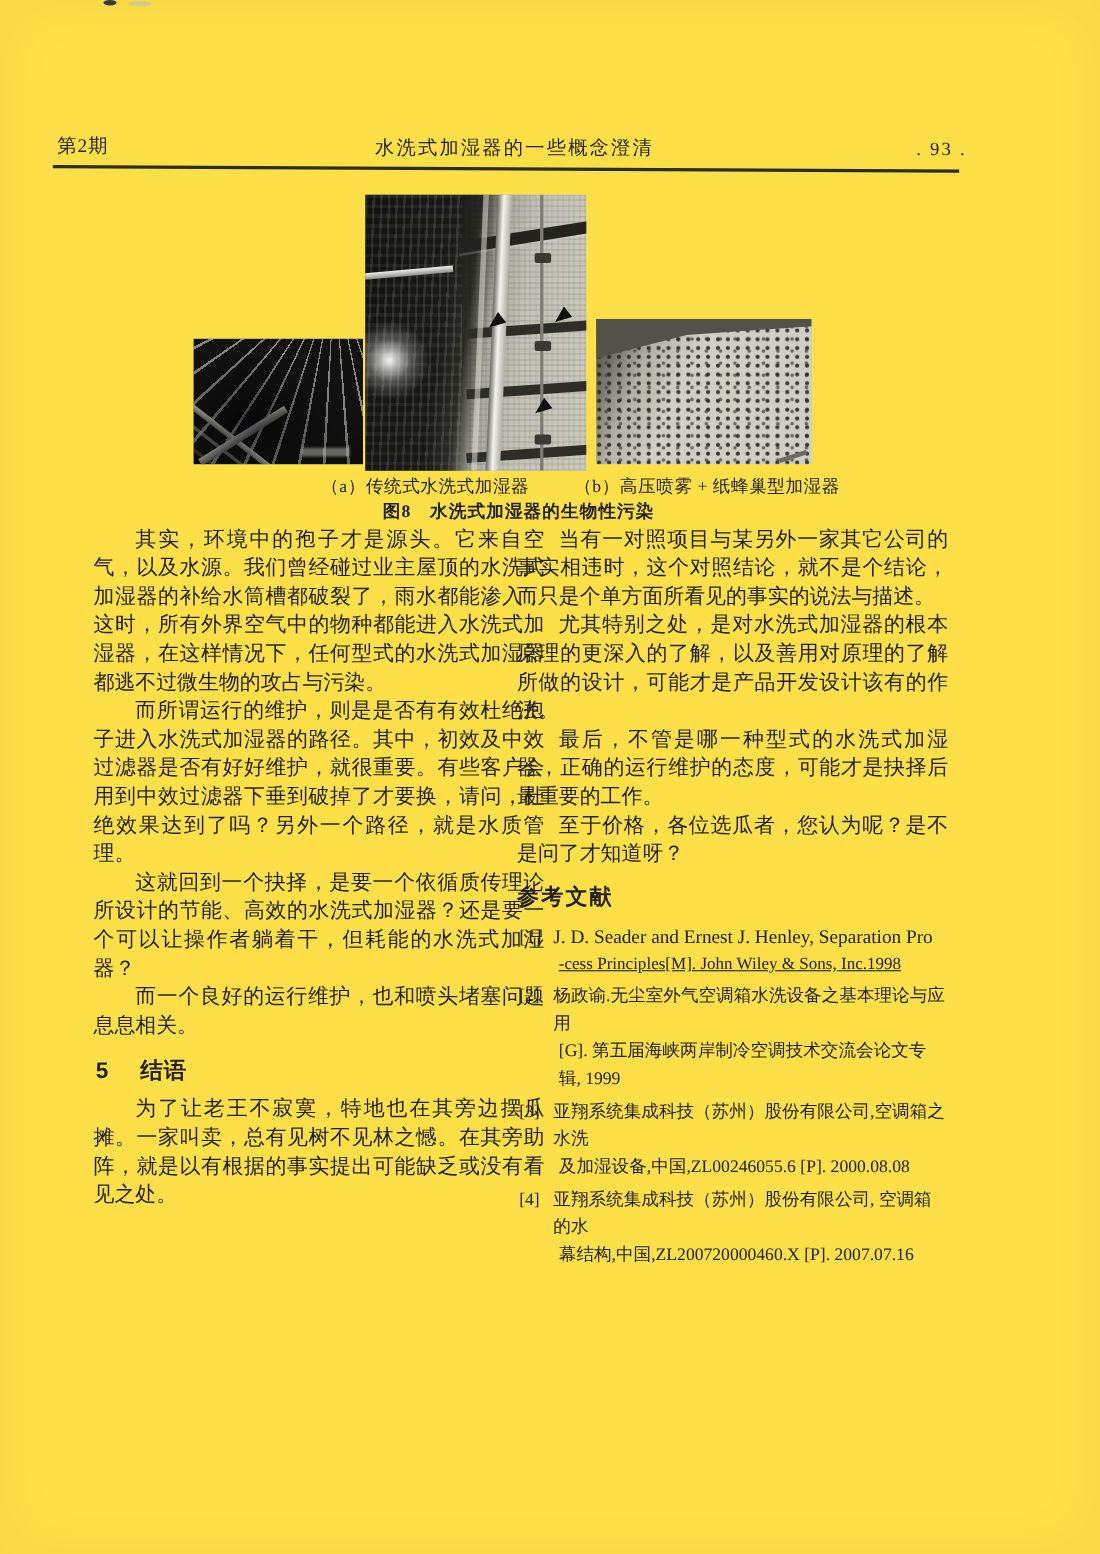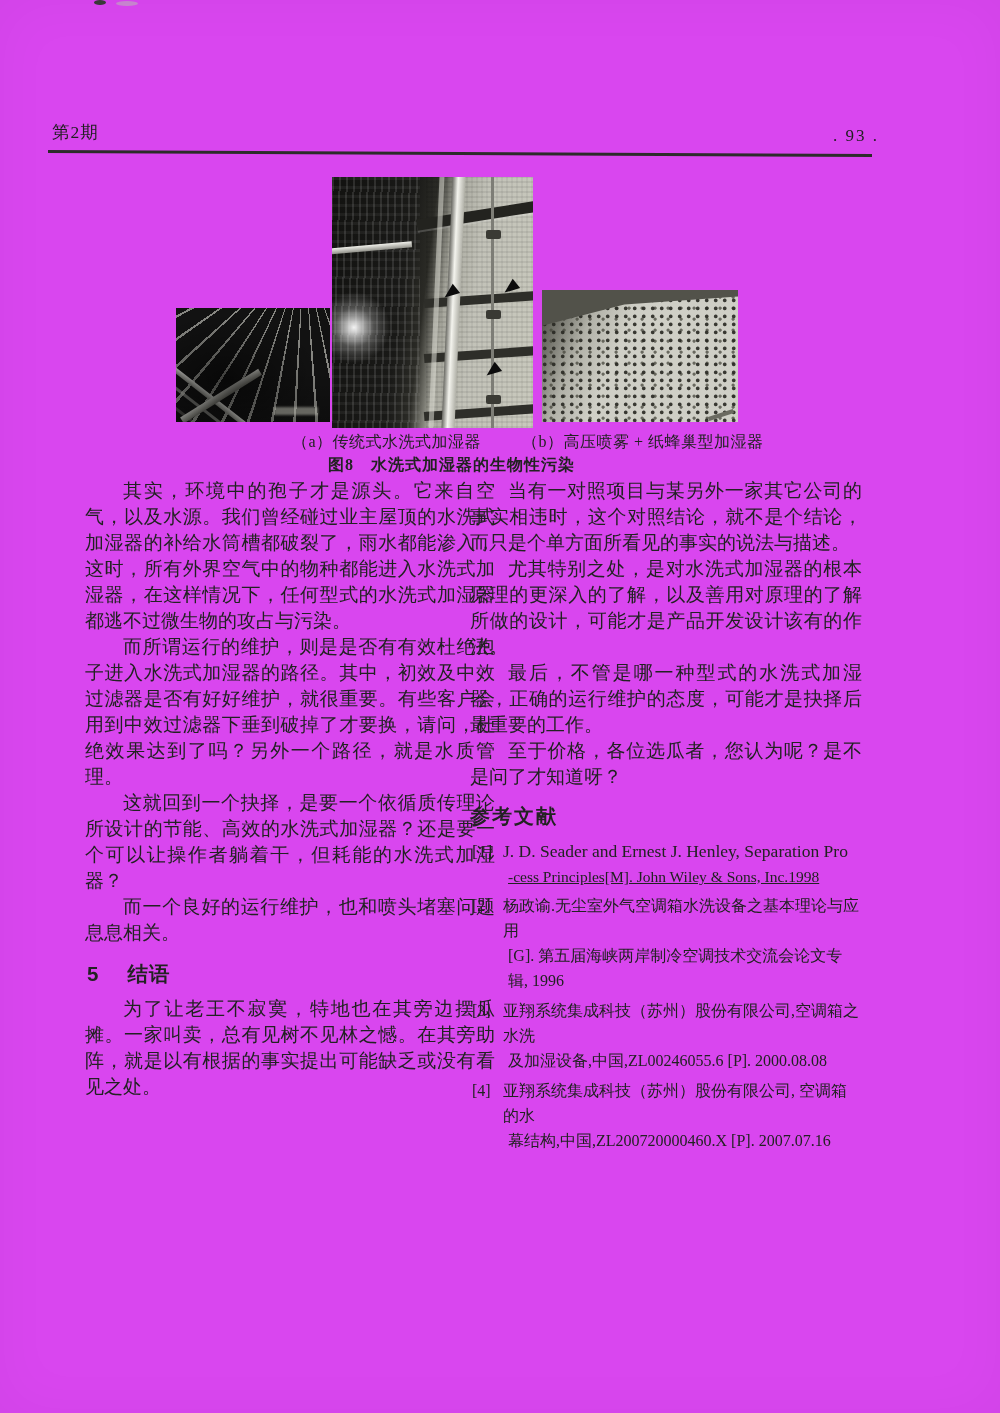--- a/index.html
+++ b/index.html
@@ -1,18 +1,18 @@
 <!DOCTYPE html>
 <html><head>
 <meta charset="utf-8">
 <style>
   html,body{margin:0;padding:0;background:#e8e8e6;}
   .page{
     position:relative;width:1000px;height:1413px;margin:0 auto;
-    background:#d946ef;overflow:hidden;
+    background:#fde047;overflow:hidden;
     font-family:"Liberation Serif","DejaVu Serif",serif;
     color:#1f1f1f;
     box-shadow:inset 0 0 60px rgba(0,0,0,0.035);
   }
   
   .speck1{position:absolute;left:94px;top:0;width:12px;height:5px;border-radius:50%;background:#3a3a38;}
   .speck2{position:absolute;left:116px;top:1px;width:22px;height:5px;border-radius:50%;background:#b9b9b5;opacity:.55;}
   
   .hdr-issue{position:absolute;left:52px;top:120px;font-size:17.5px;letter-spacing:1px;}
   .hdr-title{position:absolute;left:341px;top:122px;font-size:17.5px;letter-spacing:2px;}
@@ -74,21 +74,21 @@
       linear-gradient(112deg, rgba(58,58,50,0.92), rgba(58,58,50,0.6) 12%, rgba(110,110,100,0.3) 24%, rgba(0,0,0,0) 40%);
     background-size:9px 8px, 13px 11px, 100% 100%;}
   #photo-c .topstrip{position:absolute;inset:0;background:#52524a;
     clip-path:polygon(0 0,100% 0,100% 5%,42% 11%,0 27%);}
   #photo-c .fold{position:absolute;right:2%;bottom:4%;width:26px;height:4px;background:#6a6a60;
     transform:rotate(-18deg);}
   
   .cap{position:absolute;font-size:16px;letter-spacing:0.5px;color:#222;}
   #cap-a{left:292px;top:432px;}
   #cap-b{left:522px;top:432px;}
-  #cap-fig{left:328px;top:455px;font-weight:700;letter-spacing:1px;}
+  #cap-fig{left:348px;top:455px;font-weight:700;letter-spacing:1px;}
   
   .col{position:absolute;top:478px;font-size:19px;line-height:26px;text-align:justify;color:#222;}
   #col-left{left:48px;width:410px;margin-left:37px;}
   #col-right{left:470px;width:392px;}
   .para{margin:0;text-indent:2em;}
   .sec-head{margin:15px 0 9px 2px;font-family:"Liberation Sans","DejaVu Sans",sans-serif;
     font-weight:700;font-size:20.5px;letter-spacing:1px;display:flex;gap:28px;text-indent:0;}
   .refs-head{margin:13px 0 9px 0;font-family:"Liberation Sans","DejaVu Sans",sans-serif;
     font-weight:700;font-size:20px;letter-spacing:2px;text-indent:0;}
   .ref{position:relative;padding-left:33px;font-size:16px;line-height:25px;margin-bottom:5px;text-align:left;}
@@ -99,20 +99,21 @@
 </style>
 </head>
 <body>
 
 <div class="page">
 
   <div class="speck1"></div>
   <div class="speck2"></div>
 
   <span class="hdr-issue">第2期</span>
+  <span class="hdr-title">水洗式加湿器的一些概念澄清</span>
   <span class="hdr-page">. 93 .</span>
   <div class="hdr-rule"></div>
 
   <div class="photo" id="photo-a">
     <div class="rays"></div>
     <div class="pipe1"></div>
     <div class="pipe2"></div>
     <div class="vignette"></div>
     <div class="stamp"></div>
   </div>
@@ -165,21 +166,21 @@
     <div class="refs-head">参考文献</div>
 
     <div class="ref ref-en">
       <span class="ref-marker">[1]</span>
       <span>J. D. Seader and Ernest J. Henley, Separation Pro</span>
       <div class="ref-line2">-cess Principles[M]. John Wiley &amp; Sons, Inc.1998</div>
     </div>
     <div class="ref">
       <span class="ref-marker">[2]</span>
       <span>杨政谕.无尘室外气空调箱水洗设备之基本理论与应用</span>
-      <div class="ref-line2">[G]. 第五届海峡两岸制冷空调技术交流会论文专辑, 1996</div>
+      <div class="ref-line2">[G]. 第五届海峡两岸制冷空调技术交流会论文专辑, 1999</div>
     </div>
     <div class="ref">
       <span class="ref-marker">[3]</span>
       <span>亚翔系统集成科技（苏州）股份有限公司,空调箱之水洗</span>
       <div class="ref-line2">及加湿设备,中国,ZL00246055.6 [P]. 2000.08.08</div>
     </div>
     <div class="ref">
       <span class="ref-marker">[4]</span>
       <span>亚翔系统集成科技（苏州）股份有限公司, 空调箱的水</span>
       <div class="ref-line2">幕结构,中国,ZL200720000460.X [P]. 2007.07.16</div>

